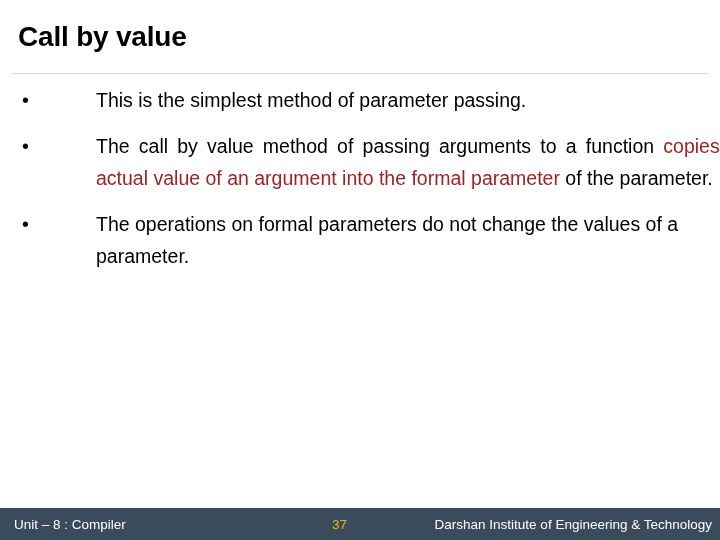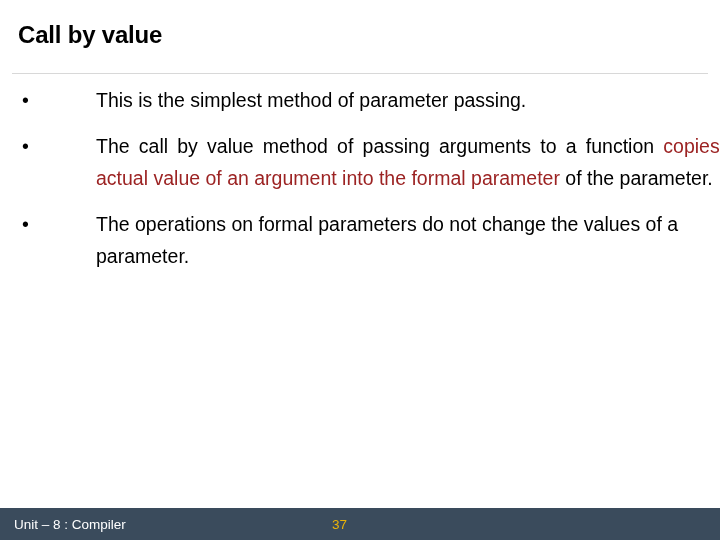--- a/index.html
+++ b/index.html
@@ -19,21 +19,21 @@
     position: absolute;
     inset: 0;
     background: #ffffff;
   }
 
   
   .slide-title {
     position: absolute;
     left: 18px;
     top: 22px;
-    font-size: 24px;
+    font-size: 28px;
     font-weight: bold;
     color: #000000;
     letter-spacing: -0.2px;
     line-height: 1.1;
     white-space: nowrap;
   }
 
   .title-rule {
     position: absolute;
     left: 12px;
@@ -156,15 +156,16 @@
       <span class="text">
         <span>The operations on formal parameters do not change the values of a parameter.</span>
       </span>
     </div>
 
   </div>
 
   <div class="footer">
     <span class="footer-left">Unit – 8 : Compiler</span>
     <span class="footer-page">37</span>
+    <span class="footer-right">Darshan Institute of Engineering &amp; Technology</span>
   </div>
 
 </div>
 
 </body></html>

